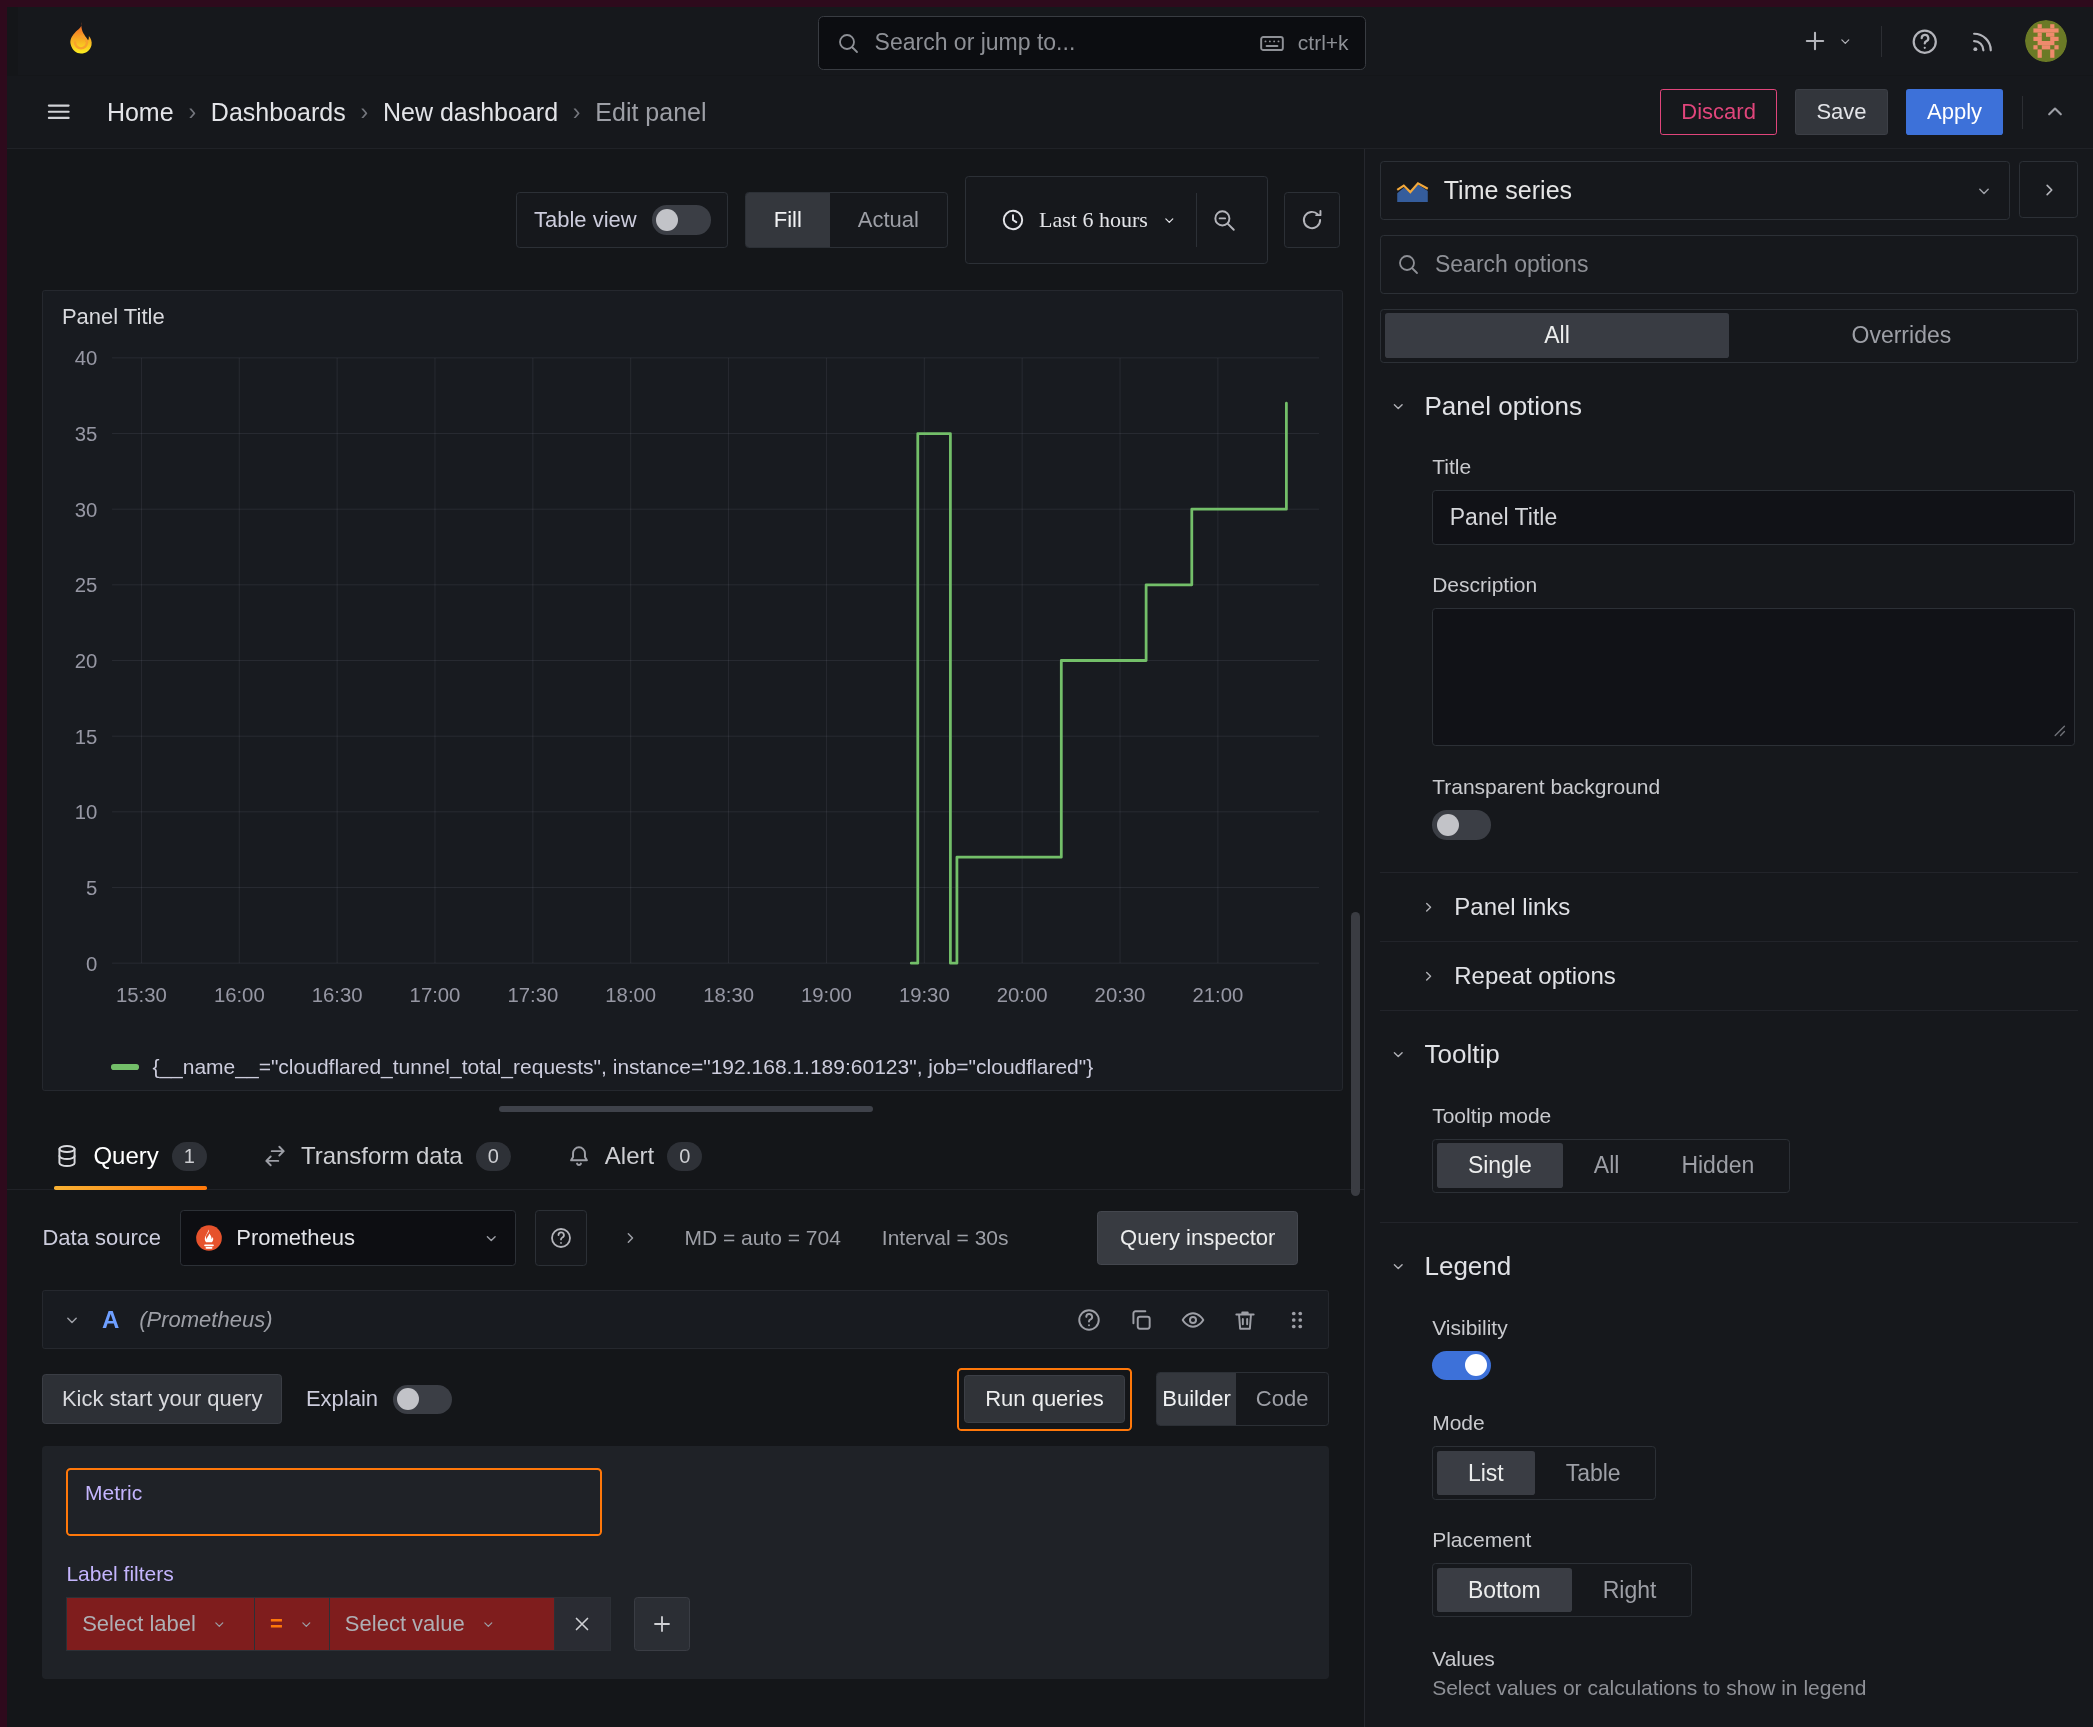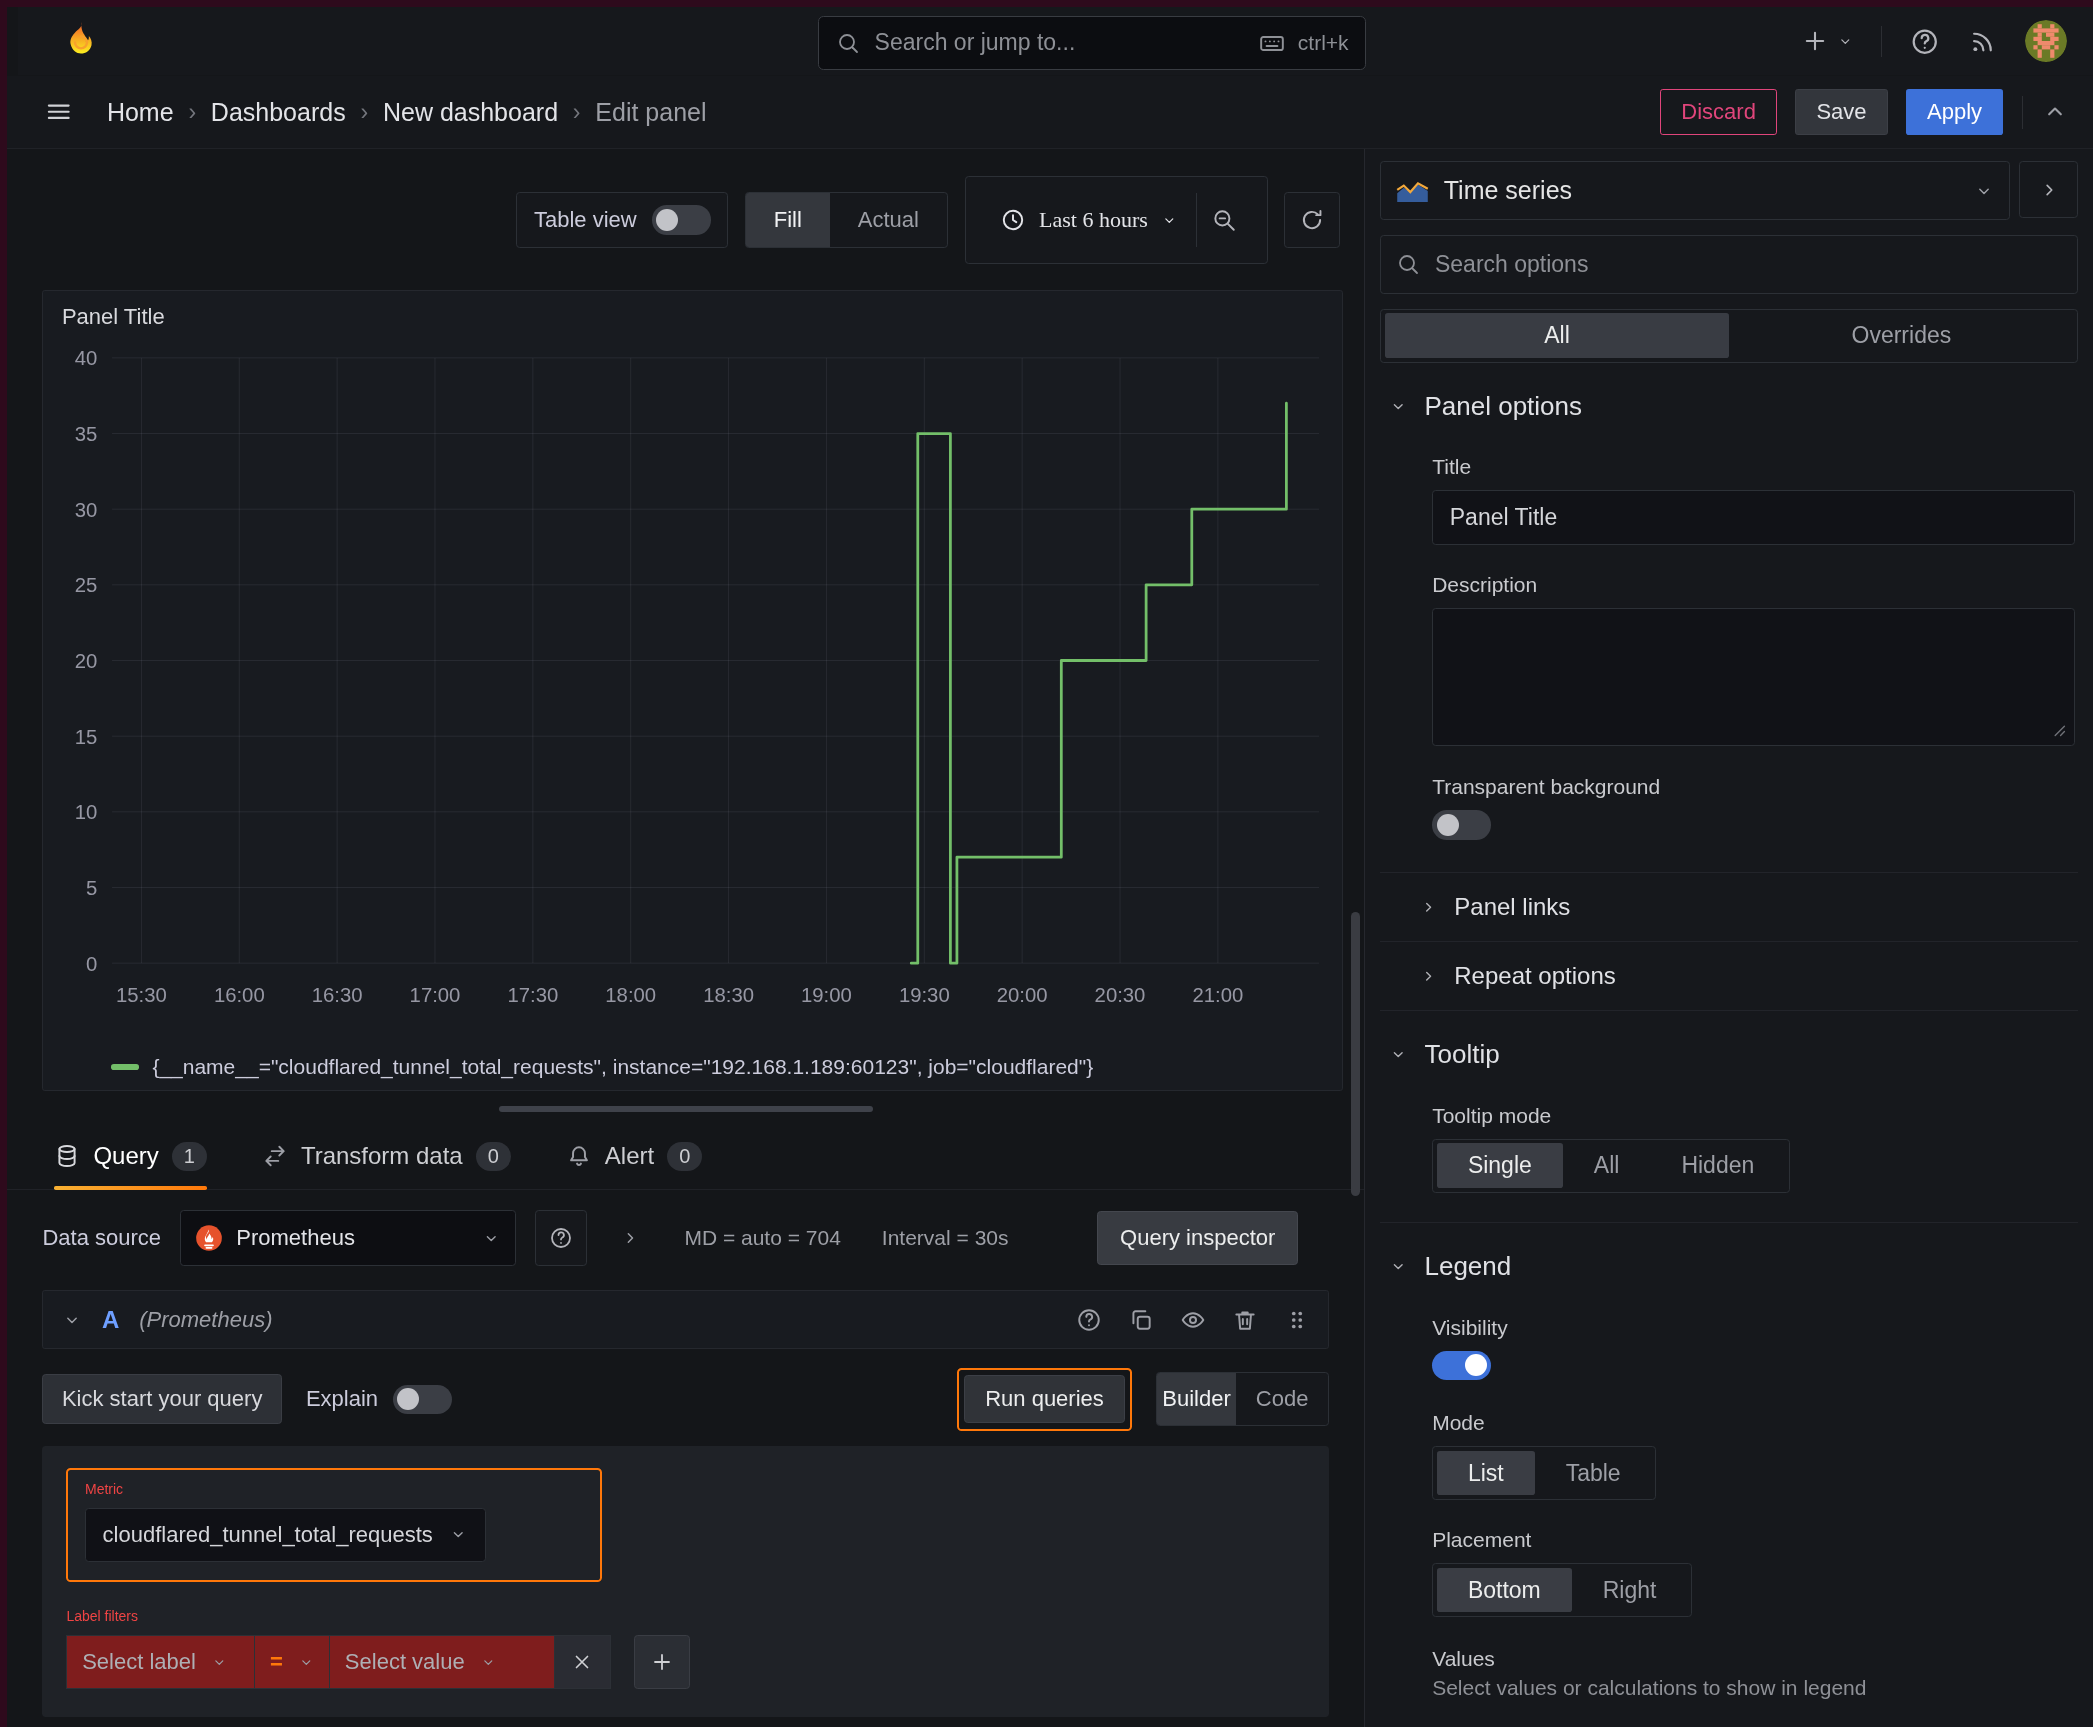--- a/index.html
+++ b/index.html
@@ -110,21 +110,21 @@
   .qicons > span{cursor:pointer;display:flex;}
   .qtoolbar{margin:18.5px 35px 0 35px;display:flex;align-items:center;gap:24px;}
   .btn-kick{background:#2d3036;border:0.9px solid #3a3d44;color:#d8d9dd;height:50px;font-size:22px;
             border-radius:3.7px;padding:0 18.5px;cursor:pointer;font-family:inherit;}
   .explain{display:flex;align-items:center;gap:14.8px;font-size:22px;color:#ccccdc;}
   .hl{border:2.8px solid #ff780a;border-radius:4.6px;padding:5.5px;}
   .btn-run{background:#303338;border:0.9px solid #3c3f46;color:#eceded;height:48px;font-size:22px;
            border-radius:3.7px;padding:0 20px;cursor:pointer;font-family:inherit;}
   .qbody{margin:14.8px 35px 0 35px;background:#1f2227;border-radius:3.7px;padding:22px 24px 28px 24px;}
   .metricbox{display:inline-block;border:2.8px solid #ff780a;border-radius:4.6px;padding:11px 16.6px 18.5px 16.6px;min-width:498px;}
-  .flabel{font-size:14px;color:#ef4444;margin-bottom:11px;}
+  .flabel{font-size:21px;color:#c4b5fd;margin-bottom:11px;}
   .mselect{display:inline-flex;align-items:center;gap:16.6px;background:#101116;border:0.9px solid #2c3036;
            border-radius:3.7px;height:52px;padding:0 16.6px;cursor:pointer;}
   .mselect .sval{font-size:22px;color:#d5d6da;}
   .lfrow{display:flex;align-items:center;margin-top:7.4px;}
   .lf{background:#7f1d1d;border:0.9px solid #2c3036;height:52px;display:flex;align-items:center;gap:14.8px;
       padding:0 14.8px;cursor:pointer;margin-right:-0.9px;}
   .lf .ph{font-size:22px;color:#aeafb4;}
   .lf.op .ph{color:#ff780a;font-weight:bold;}
   .lf.xbtn{background:#2a2c33;justify-content:center;color:#d0d1d5;padding:0 16.6px;}
   .plusbtn{margin-left:24px;width:54px;height:52px;background:#2b2e34;border:0.9px solid #3a3d44;border-radius:3.7px;
@@ -495,26 +495,20 @@
         </span>
         <div class="boxed seg" style="height:52px;">
           <span class="opt sel" style="padding:0 5px;">Builder</span>
           <span class="opt" style="padding:0 20px;">Code</span>
         </div>
       </div>
 
       <div class="qbody">
         <div class="metricbox">
           <div class="flabel">Metric</div>
-          <div class="mselect">
-            <span class="sval">cloudflared_tunnel_total_requests</span>
-            <svg class="ic caret" viewBox="0 0 24 24" width="18.5" height="18.5">
-                <path d="M7 10l5 5 5-5"></path>
-              </svg>
-          </div>
         </div>
 
         <div class="lfgroup">
           <div class="flabel">Label filters</div>
           <div class="lfrow">
             <div class="lf" style="min-width:157px;">
               <span class="ph">Select label</span>
               <svg class="ic caret" viewBox="0 0 24 24" width="16.6" height="16.6">
                   <path d="M7 10l5 5 5-5"></path>
                 </svg>

